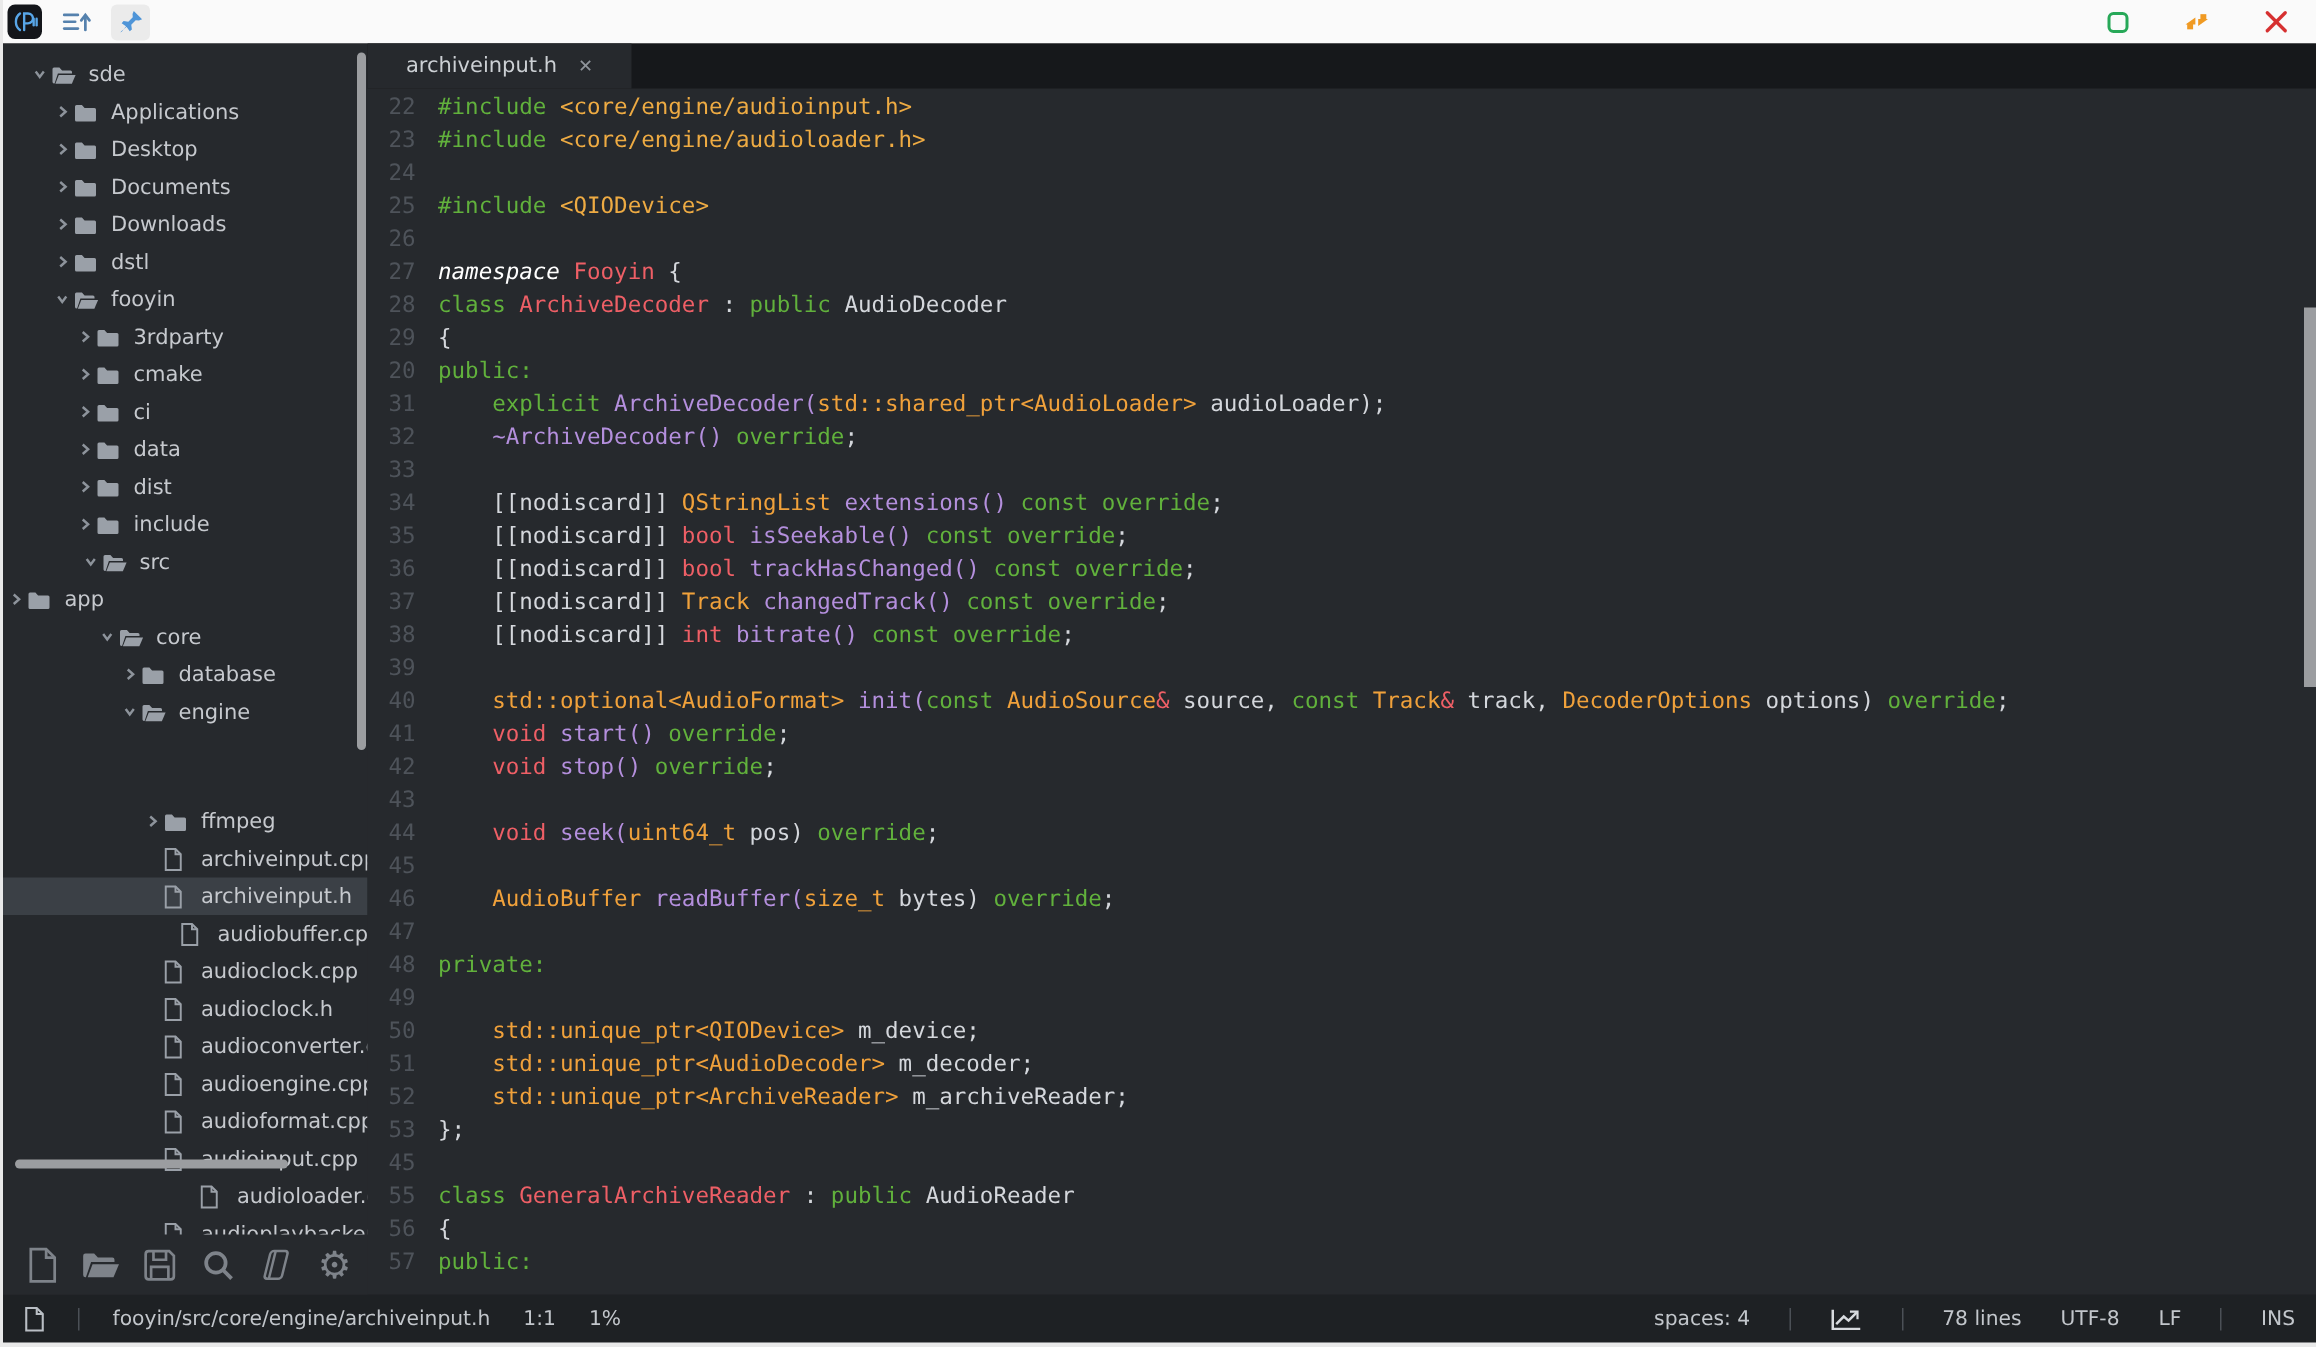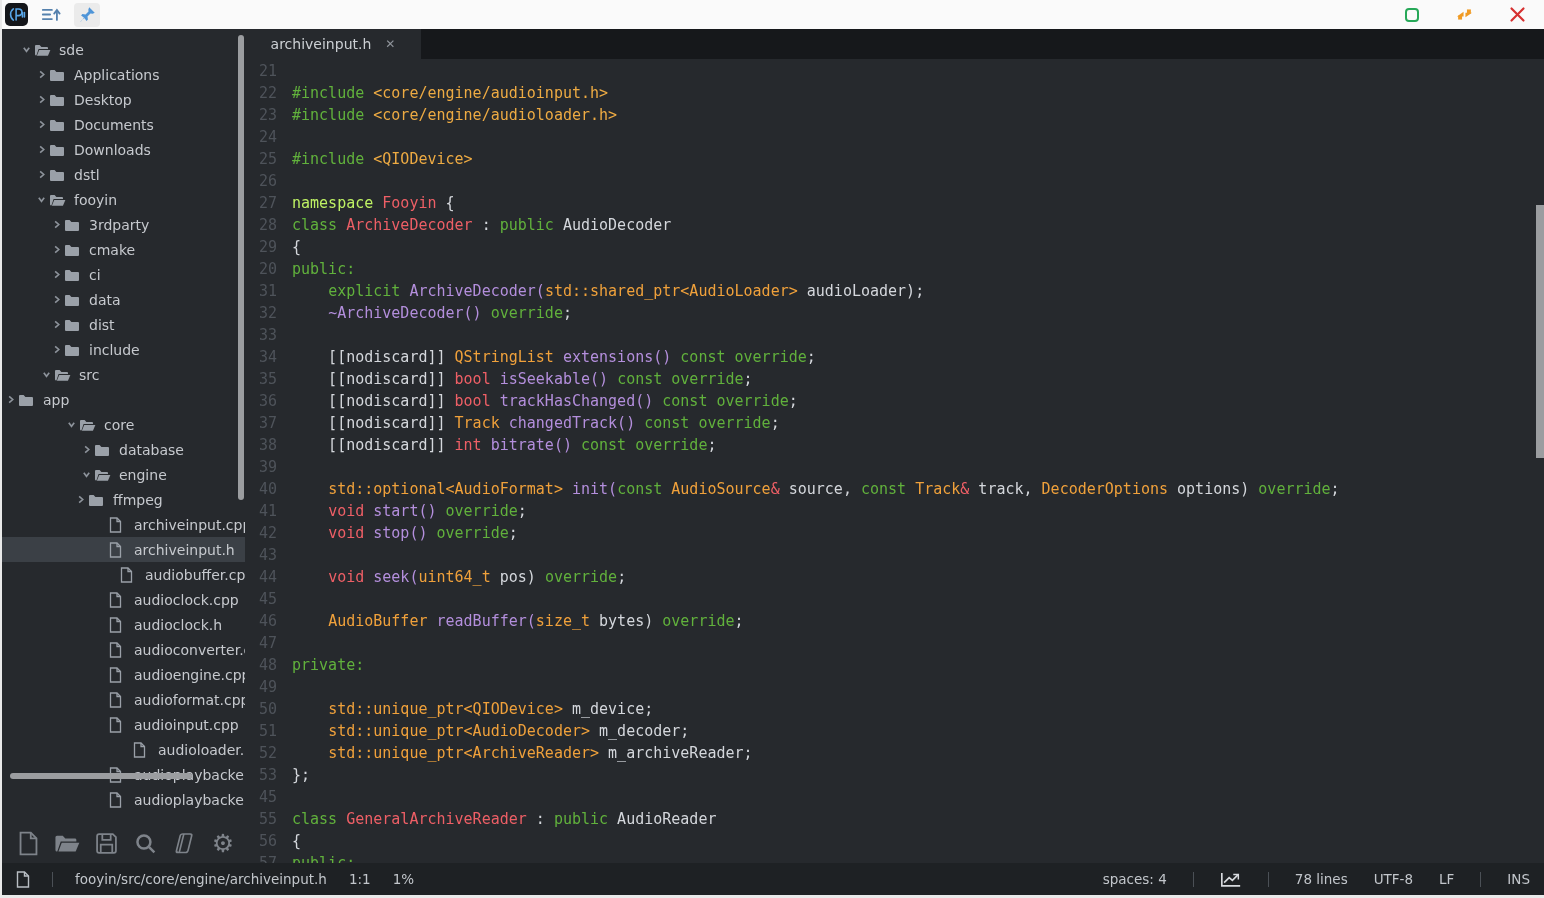--- a/index.html
+++ b/index.html
@@ -281,21 +281,21 @@
                 <path d="M3.5 1.5 L7.5 5 L3.5 8.5"></path>
               </svg>
             </span>
             <span class="ticon">
               <svg width="16" height="14" viewBox="0 0 16 14" fill="currentColor">
                 <path d="M1 3 q0-1 1-1 h3.6 l1.8 2 H14 q1 0 1 1 v7 q0 1-1 1 H2 q-1 0-1-1 Z"></path>
               </svg>
             </span>
             <span class="tlabel">include</span>
           </div>
-          <div class="trow" style="padding-left: 36px;">
+          <div class="trow" style="padding-left: 50px;">
             <span class="chev">
               <svg width="9" height="9" viewBox="0 0 10 10" fill="none" stroke="currentColor" stroke-width="1.8">
                 <path d="M2 3 L5 7 L8 3"></path>
               </svg>
             </span>
             <span class="ticon">
               <svg width="17" height="14" viewBox="0 0 17 14" fill="currentColor">
                 <path d="M1 3 q0-1 1-1 h3.6 l1.8 2 H13 q1 0 1 1 v1 H4.6 L2.4 12.6 Q1 12.6 1 11.6 Z"></path>
                 <path d="M5.2 7 H16.4 L13.9 12.8 H2.9 Z"></path>
               </svg>
@@ -349,21 +349,21 @@
               </svg>
             </span>
             <span class="ticon">
               <svg width="17" height="14" viewBox="0 0 17 14" fill="currentColor">
                 <path d="M1 3 q0-1 1-1 h3.6 l1.8 2 H13 q1 0 1 1 v1 H4.6 L2.4 12.6 Q1 12.6 1 11.6 Z"></path>
                 <path d="M5.2 7 H16.4 L13.9 12.8 H2.9 Z"></path>
               </svg>
             </span>
             <span class="tlabel">engine</span>
           </div>
-          <div class="trow" style="padding-left: 70px;">
+          <div class="trow" style="padding-left: 91px; margin-top: 48px;">
             <span class="chev">
               <svg width="9" height="9" viewBox="0 0 10 10" fill="none" stroke="currentColor" stroke-width="1.8">
                 <path d="M3.5 1.5 L7.5 5 L3.5 8.5"></path>
               </svg>
             </span>
             <span class="ticon">
               <svg width="16" height="14" viewBox="0 0 16 14" fill="currentColor">
                 <path d="M1 3 q0-1 1-1 h3.6 l1.8 2 H14 q1 0 1 1 v7 q0 1-1 1 H2 q-1 0-1-1 Z"></path>
               </svg>
             </span>
@@ -536,27 +536,26 @@
 
     <div class="editorcol">
       <div class="tabbar">
         <div class="tab">
           <span>archiveinput.h</span>
           <span class="close">✕</span>
         </div>
       </div>
       <div class="code">
         <div>
-            <div class="cl"><span class="ln">21</span><span class="lt"></span></div>
             <div class="cl"><span class="ln">22</span><span class="lt"><span style="color: rgb(97, 177, 60);">#include</span><span style="color: rgb(212, 215, 220);"> </span><span style="color: rgb(238, 171, 67);">&lt;core/engine/audioinput.h&gt;</span></span></div>
             <div class="cl"><span class="ln">23</span><span class="lt"><span style="color: rgb(97, 177, 60);">#include</span><span style="color: rgb(212, 215, 220);"> </span><span style="color: rgb(238, 171, 67);">&lt;core/engine/audioloader.h&gt;</span></span></div>
             <div class="cl"><span class="ln">24</span><span class="lt"></span></div>
             <div class="cl"><span class="ln">25</span><span class="lt"><span style="color: rgb(97, 177, 60);">#include</span><span style="color: rgb(212, 215, 220);"> </span><span style="color: rgb(238, 171, 67);">&lt;QIODevice&gt;</span></span></div>
             <div class="cl"><span class="ln">26</span><span class="lt"></span></div>
-            <div class="cl"><span class="ln">27</span><span class="lt"><span style="color: #bef264;">namespace</span><span style="color: rgb(212, 215, 220);"> </span><span style="color: rgb(238, 95, 102);">Fooyin</span><span style="color: rgb(212, 215, 220);"> {</span></span></div>
+            <div class="cl"><span class="ln">27</span><span class="lt"><span style="color: #ffffff; font-style: italic;">namespace</span><span style="color: rgb(212, 215, 220);"> </span><span style="color: rgb(238, 95, 102);">Fooyin</span><span style="color: rgb(212, 215, 220);"> {</span></span></div>
             <div class="cl"><span class="ln">28</span><span class="lt"><span style="color: rgb(97, 177, 60);">class</span><span style="color: rgb(212, 215, 220);"> </span><span style="color: rgb(238, 95, 102);">ArchiveDecoder</span><span style="color: rgb(212, 215, 220);"> : </span><span style="color: rgb(97, 177, 60);">public</span><span style="color: rgb(212, 215, 220);"> AudioDecoder</span></span></div>
             <div class="cl"><span class="ln">29</span><span class="lt"><span style="color: rgb(212, 215, 220);">{</span></span></div>
             <div class="cl"><span class="ln">20</span><span class="lt"><span style="color: rgb(97, 177, 60);">public:</span></span></div>
             <div class="cl"><span class="ln">31</span><span class="lt"><span style="color: rgb(212, 215, 220);">    </span><span style="color: rgb(97, 177, 60);">explicit</span><span style="color: rgb(212, 215, 220);"> </span><span style="color: rgb(180, 143, 221);">ArchiveDecoder(</span><span style="color: rgb(240, 161, 59);">std::shared_ptr&lt;AudioLoader&gt;</span><span style="color: rgb(212, 215, 220);"> audioLoader);</span></span></div>
             <div class="cl"><span class="ln">32</span><span class="lt"><span style="color: rgb(212, 215, 220);">    </span><span style="color: rgb(180, 143, 221);">~ArchiveDecoder()</span><span style="color: rgb(212, 215, 220);"> </span><span style="color: rgb(97, 177, 60);">override</span><span style="color: rgb(212, 215, 220);">;</span></span></div>
             <div class="cl"><span class="ln">33</span><span class="lt"></span></div>
             <div class="cl"><span class="ln">34</span><span class="lt"><span style="color: rgb(212, 215, 220);">    [[nodiscard]] </span><span style="color: rgb(240, 161, 59);">QStringList</span><span style="color: rgb(212, 215, 220);"> </span><span style="color: rgb(180, 143, 221);">extensions()</span><span style="color: rgb(212, 215, 220);"> </span><span style="color: rgb(97, 177, 60);">const</span><span style="color: rgb(212, 215, 220);"> </span><span style="color: rgb(97, 177, 60);">override</span><span style="color: rgb(212, 215, 220);">;</span></span></div>
             <div class="cl"><span class="ln">35</span><span class="lt"><span style="color: rgb(212, 215, 220);">    [[nodiscard]] </span><span style="color: rgb(238, 95, 102);">bool</span><span style="color: rgb(212, 215, 220);"> </span><span style="color: rgb(180, 143, 221);">isSeekable()</span><span style="color: rgb(212, 215, 220);"> </span><span style="color: rgb(97, 177, 60);">const</span><span style="color: rgb(212, 215, 220);"> </span><span style="color: rgb(97, 177, 60);">override</span><span style="color: rgb(212, 215, 220);">;</span></span></div>
             <div class="cl"><span class="ln">36</span><span class="lt"><span style="color: rgb(212, 215, 220);">    [[nodiscard]] </span><span style="color: rgb(238, 95, 102);">bool</span><span style="color: rgb(212, 215, 220);"> </span><span style="color: rgb(180, 143, 221);">trackHasChanged()</span><span style="color: rgb(212, 215, 220);"> </span><span style="color: rgb(97, 177, 60);">const</span><span style="color: rgb(212, 215, 220);"> </span><span style="color: rgb(97, 177, 60);">override</span><span style="color: rgb(212, 215, 220);">;</span></span></div>
             <div class="cl"><span class="ln">37</span><span class="lt"><span style="color: rgb(212, 215, 220);">    [[nodiscard]] </span><span style="color: rgb(240, 161, 59);">Track</span><span style="color: rgb(212, 215, 220);"> </span><span style="color: rgb(180, 143, 221);">changedTrack()</span><span style="color: rgb(212, 215, 220);"> </span><span style="color: rgb(97, 177, 60);">const</span><span style="color: rgb(212, 215, 220);"> </span><span style="color: rgb(97, 177, 60);">override</span><span style="color: rgb(212, 215, 220);">;</span></span></div>

